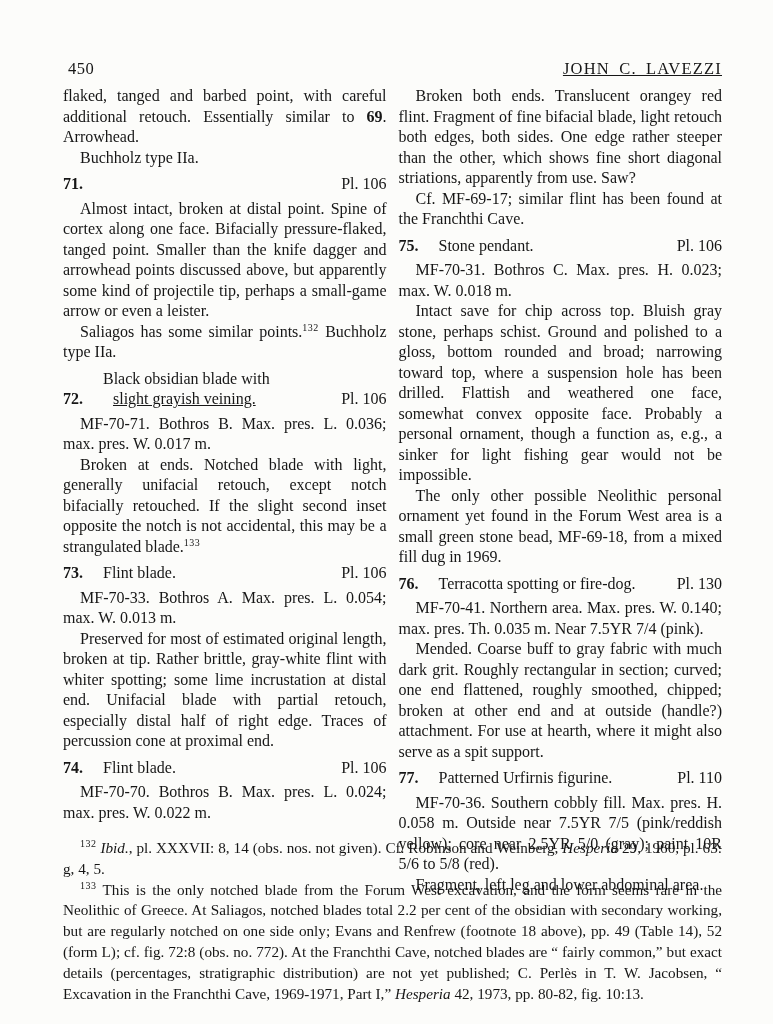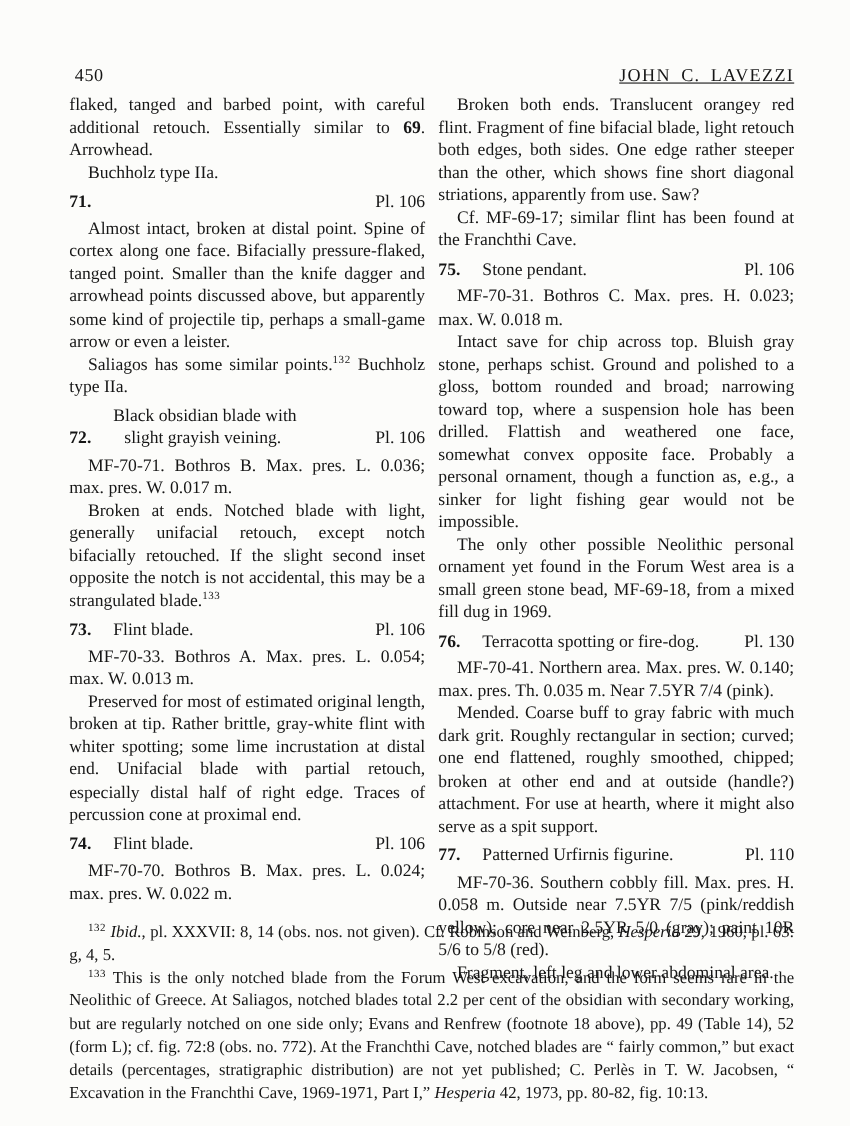--- a/index.html
+++ b/index.html
@@ -31,21 +31,21 @@
   .col p { margin:0; text-indent:17px; }
   p.cont { text-indent:0; }
   .catalog { margin:0 0 2px; }
 
   .entry-head {
     display:flex; align-items:flex-end;
     margin:6px 0 4px; text-indent:0;
   }
   .enum { font-weight:bold; flex:0 0 40px; }
   .etitle { flex:1 1 auto; text-align:left; }
-  .etitle .l2 { padding-left:10px; }
+  .etitle .l2 { padding-left:10px;text-decoration:underline; }
   .plate { flex:0 0 auto; margin-left:auto; padding-left:6px; }
 
   sup.note {
     font-size:10px; line-height:0; vertical-align:super;
     letter-spacing:0.5px;
   }
 
   .footnotes {
     position:absolute; top:838px; left:63px; width:659px;
     font-size:15.2px; line-height:20.8px; text-align:justify;

